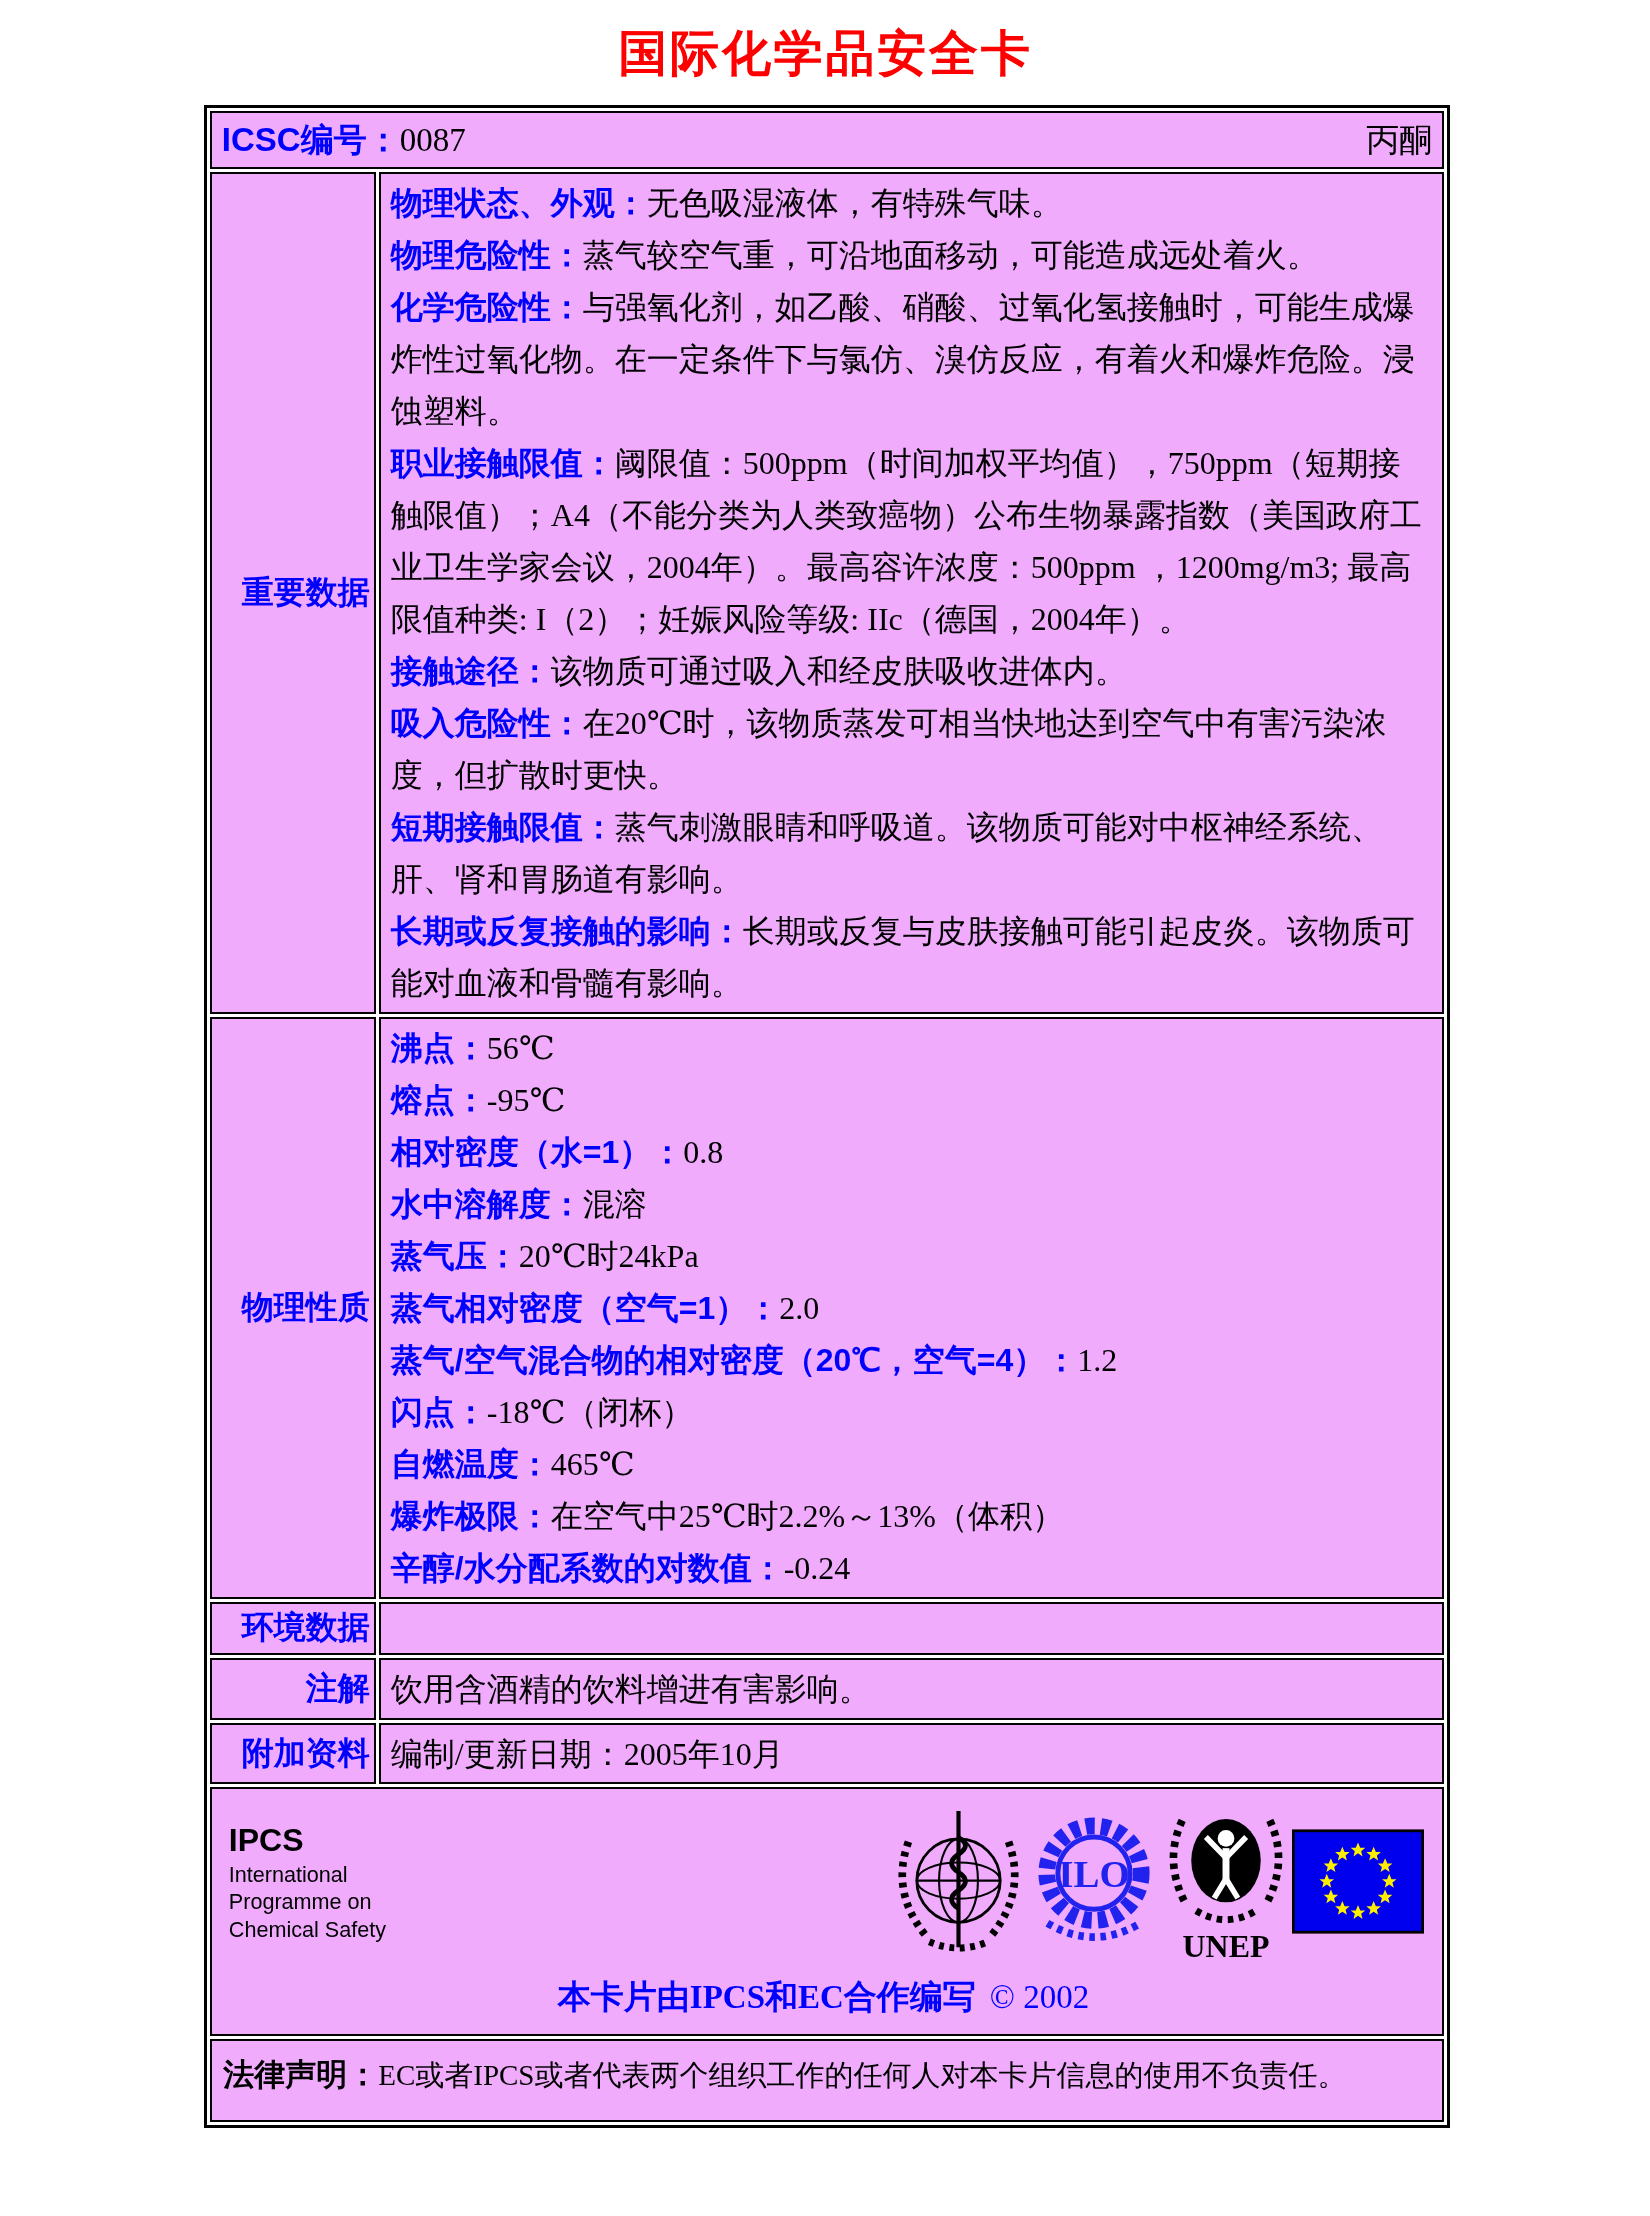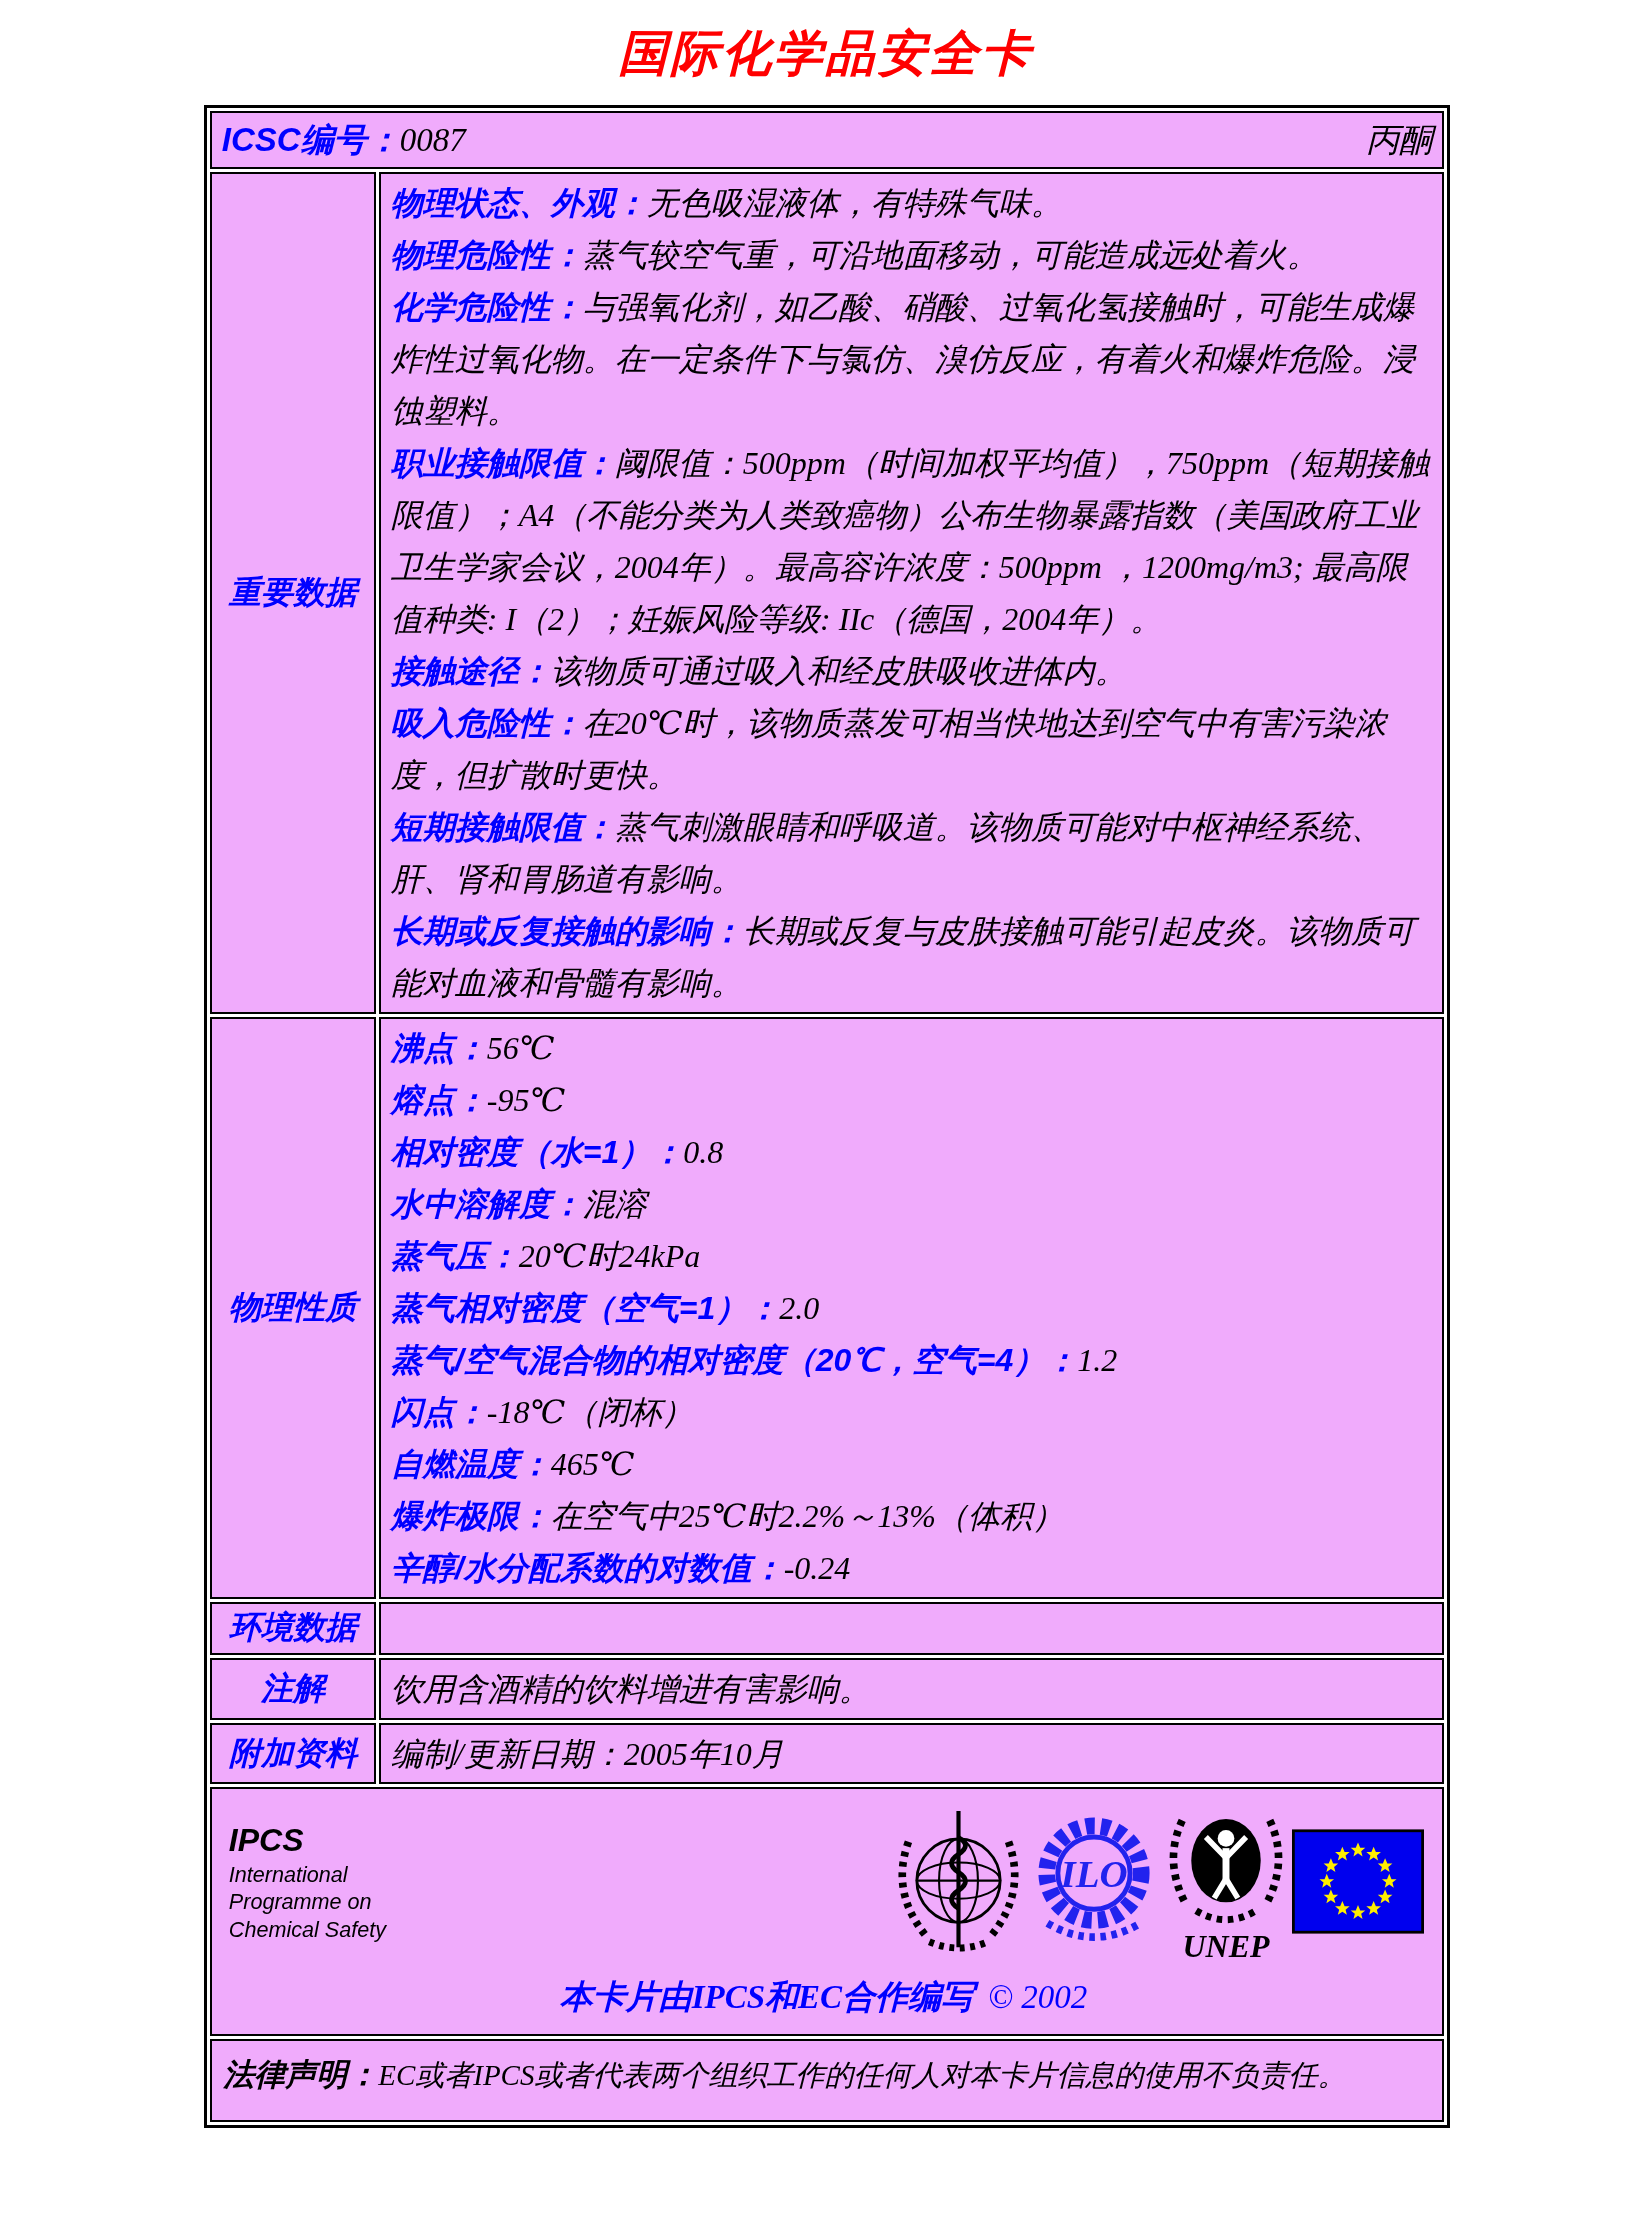--- a/index.html
+++ b/index.html
@@ -2,21 +2,21 @@
 <html style="font-size:11px"><head>
 <meta charset="utf-8">
 <style>
   * { box-sizing: border-box; }
   html, body { margin: 0; padding: 0; background: #ffffff; }
   body {
     width: 1651px; height: 2216px; overflow: hidden;
     font-family: "Liberation Sans", "DejaVu Sans", sans-serif;
     color: #000;
   }
-  .page { padding-top: 15.3px; font-style: italic; }
+  .page { padding-top: 15.3px; }
   .title {
     text-align: center;
     color: #FF0000;
     font-size: 49px;
     font-weight: bold;
     letter-spacing: 2.8px;
     margin: 5.6px 0 18px 0;
   }
   table.card {
     margin-left: 204px;
@@ -27,21 +27,21 @@
     table-layout: fixed;
     background: #fff;
   }
   td {
     border: 2.1px solid #000;
     background: #f0abfc;
     vertical-align: top;
     padding: 2.8px 9.8px;
   }
   col.label-col { width: 166px; }
-  .label-cell { text-align: center; vertical-align: middle; padding: 2.8px 4.2px; }
+  .label-cell { text-align: right; vertical-align: middle; padding: 2.8px 4.2px; }
   .section-label { color: #0000FF; font-weight: bold; font-size: 32px; }
   .content { font-size: 32px; line-height: 52px; }
   .blue { color: #0000FF; font-weight: bold; font-family: "Liberation Sans", sans-serif; }
   .val { font-family: "Liberation Serif", "DejaVu Serif", serif; color: #000; font-weight: normal; }
   p.item { margin: 0; }
   .mid { vertical-align: middle; }
   .empty-cell { height: 46px; }
 
   .header-inner {
     display: flex; justify-content: space-between; align-items: center;

